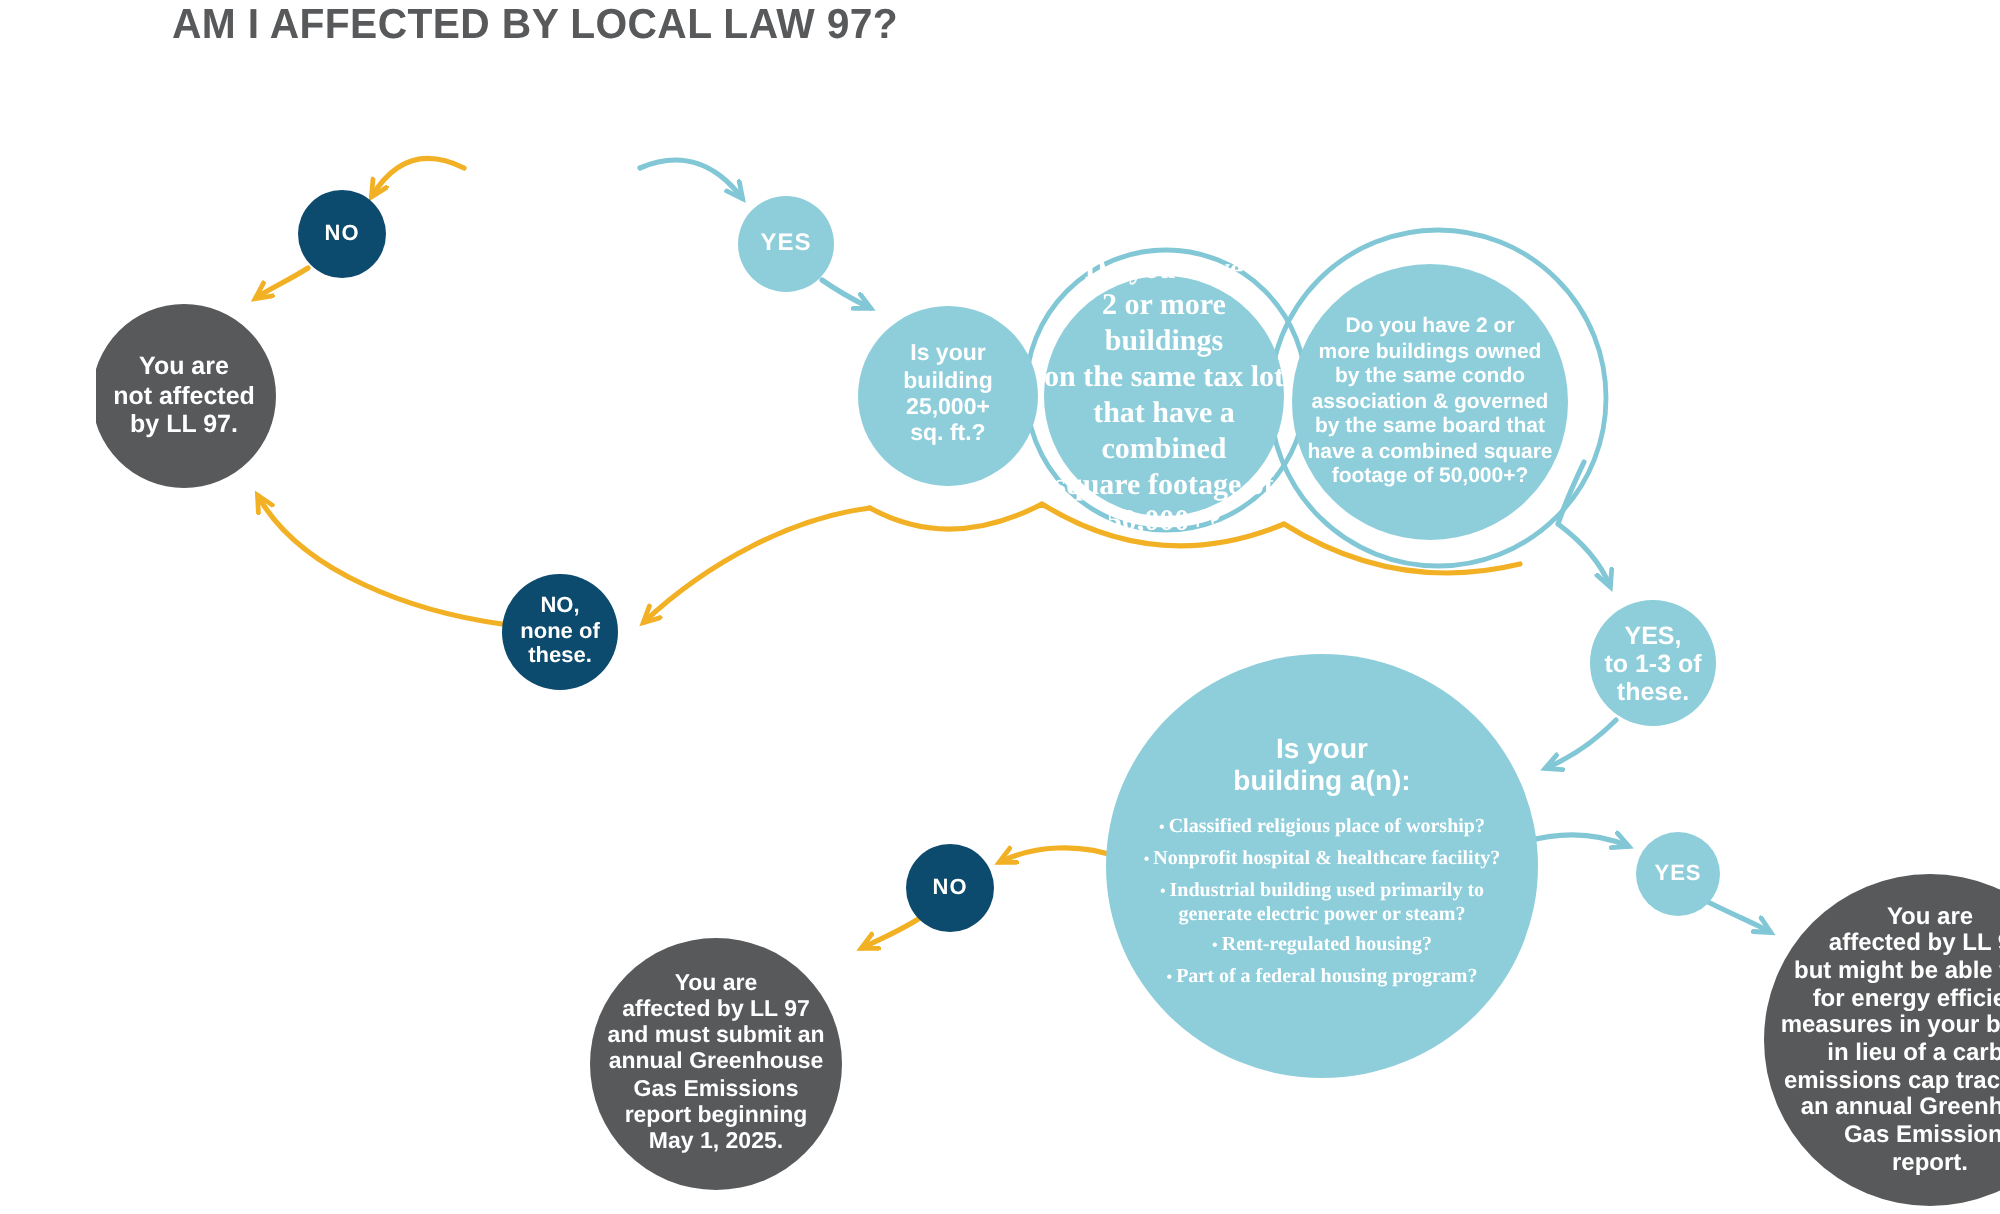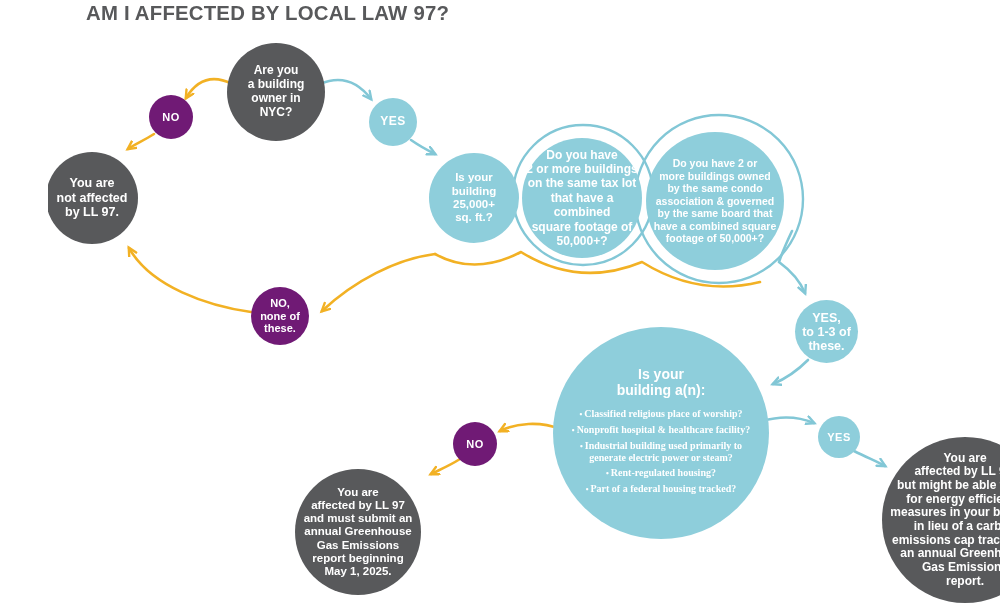--- a/index.html
+++ b/index.html
@@ -14,28 +14,28 @@
   }
   svg.lines { position:absolute; left:0; top:0; z-index:0; }
   .circle {
     position:absolute; z-index:1; border-radius:50%;
     display:flex; align-items:center; justify-content:center;
     text-align:center; color:#ffffff; font-weight:bold;
     white-space:pre-line; box-sizing:border-box; line-height:1.16;
   }
   .dark   { background:#58595b; }
   .blue   { background:#8ecedb; }
-  .yellow { background:#701a75; }
+  .yellow { background:#0c4a6e; }
 
   .owner          { left:179px; top:43px;  width:98px;  height:98px;  font-size:12px; }
   .no1            { left:101px; top:95px;  width:44px;  height:44px;  font-size:11px; letter-spacing:.5px; }
   .yes1           { left:321px; top:98px;  width:48px;  height:48px;  font-size:12px; letter-spacing:.5px; }
   .not-affected   { left:-2px;  top:152px; width:92px;  height:92px;  font-size:12.5px; }
   .q1             { left:381px; top:153px; width:90px;  height:90px;  font-size:11.5px; }
-  .q2             { left:474px; top:138px; width:120px; height:120px; font-size:12px; line-height:1.2; }
+  .q2             { left:474px; top:138px; width:120px; height:120px; font-size:15px; line-height:1.2;font-family:Liberation Serif, serif; }
   .q3             { left:598px; top:132px; width:138px; height:138px; font-size:10.5px; line-height:1.2;justify-content:center; }
   .no-none        { left:203px; top:287px; width:58px;  height:58px;  font-size:11px; }
   .yes-13         { left:747px; top:300px; width:63px;  height:63px;  font-size:12.5px; line-height:1.12; }
   .no2            { left:405px; top:422px; width:44px;  height:44px;  font-size:11px; letter-spacing:.5px; }
   .yes2           { left:770px; top:416px; width:42px;  height:42px;  font-size:11px; letter-spacing:.5px; }
   .affected-report{ left:247px; top:469px; width:126px; height:126px; font-size:11.5px; line-height:1.14; }
   .affected-opt   { left:834px; top:437px; width:166px; height:166px; font-size:12px; line-height:1.14; }
 
   .big-question   { left:505px; top:327px; width:216px; height:212px; flex-direction:column; white-space:normal; }
   .big-question .bq-header { white-space:pre-line; font-size:14px; line-height:1.12; margin-bottom:6px; }
@@ -76,26 +76,20 @@
     <g stroke="#82c7d6" stroke-width="2.6" fill="none" stroke-linecap="round">
       <path d="M272,84 C293,75 310,82 323,99" marker-end="url(#mB)"></path>
       <path d="M363,140 C373,147 379,150 387,154" marker-end="url(#mB)"></path>
       <path d="M744,231 Q735,250 731,262 M731,262 Q750,276 757,293" marker-end="url(#mB)"></path>
       <path d="M760,360 C748,372 737,379 725,384" marker-end="url(#mB)"></path>
       <path d="M714,421 Q742,413 766,423" marker-end="url(#mB)"></path>
       <path d="M806,451 C820,458 830,462 837,466" marker-end="url(#mB)"></path>
     </g>
   </svg>
 
-  <div class="circle dark owner">
-    <span>Are you
-a building
-owner in
-NYC?</span>
-  </div>
 
   <div class="circle yellow no1">
     <span>NO</span>
   </div>
 
   <div class="circle blue yes1">
     <span>YES</span>
   </div>
 
   <div class="circle dark not-affected">
@@ -144,21 +138,21 @@
 
   <div class="circle blue big-question">
     <span class="bq-header">Is your
 building a(n):</span>
     <ul>
       <li>Classified religious place of worship?</li>
       <li>Nonprofit hospital &amp; healthcare facility?</li>
       <li>Industrial building used primarily to
 generate electric power or steam?</li>
       <li>Rent-regulated housing?</li>
-      <li>Part of a federal housing tracked?</li>
+      <li>Part of a federal housing program?</li>
     </ul>
   </div>
 
   <div class="circle yellow no2">
     <span>NO</span>
   </div>
 
   <div class="circle blue yes2">
     <span>YES</span>
   </div>

